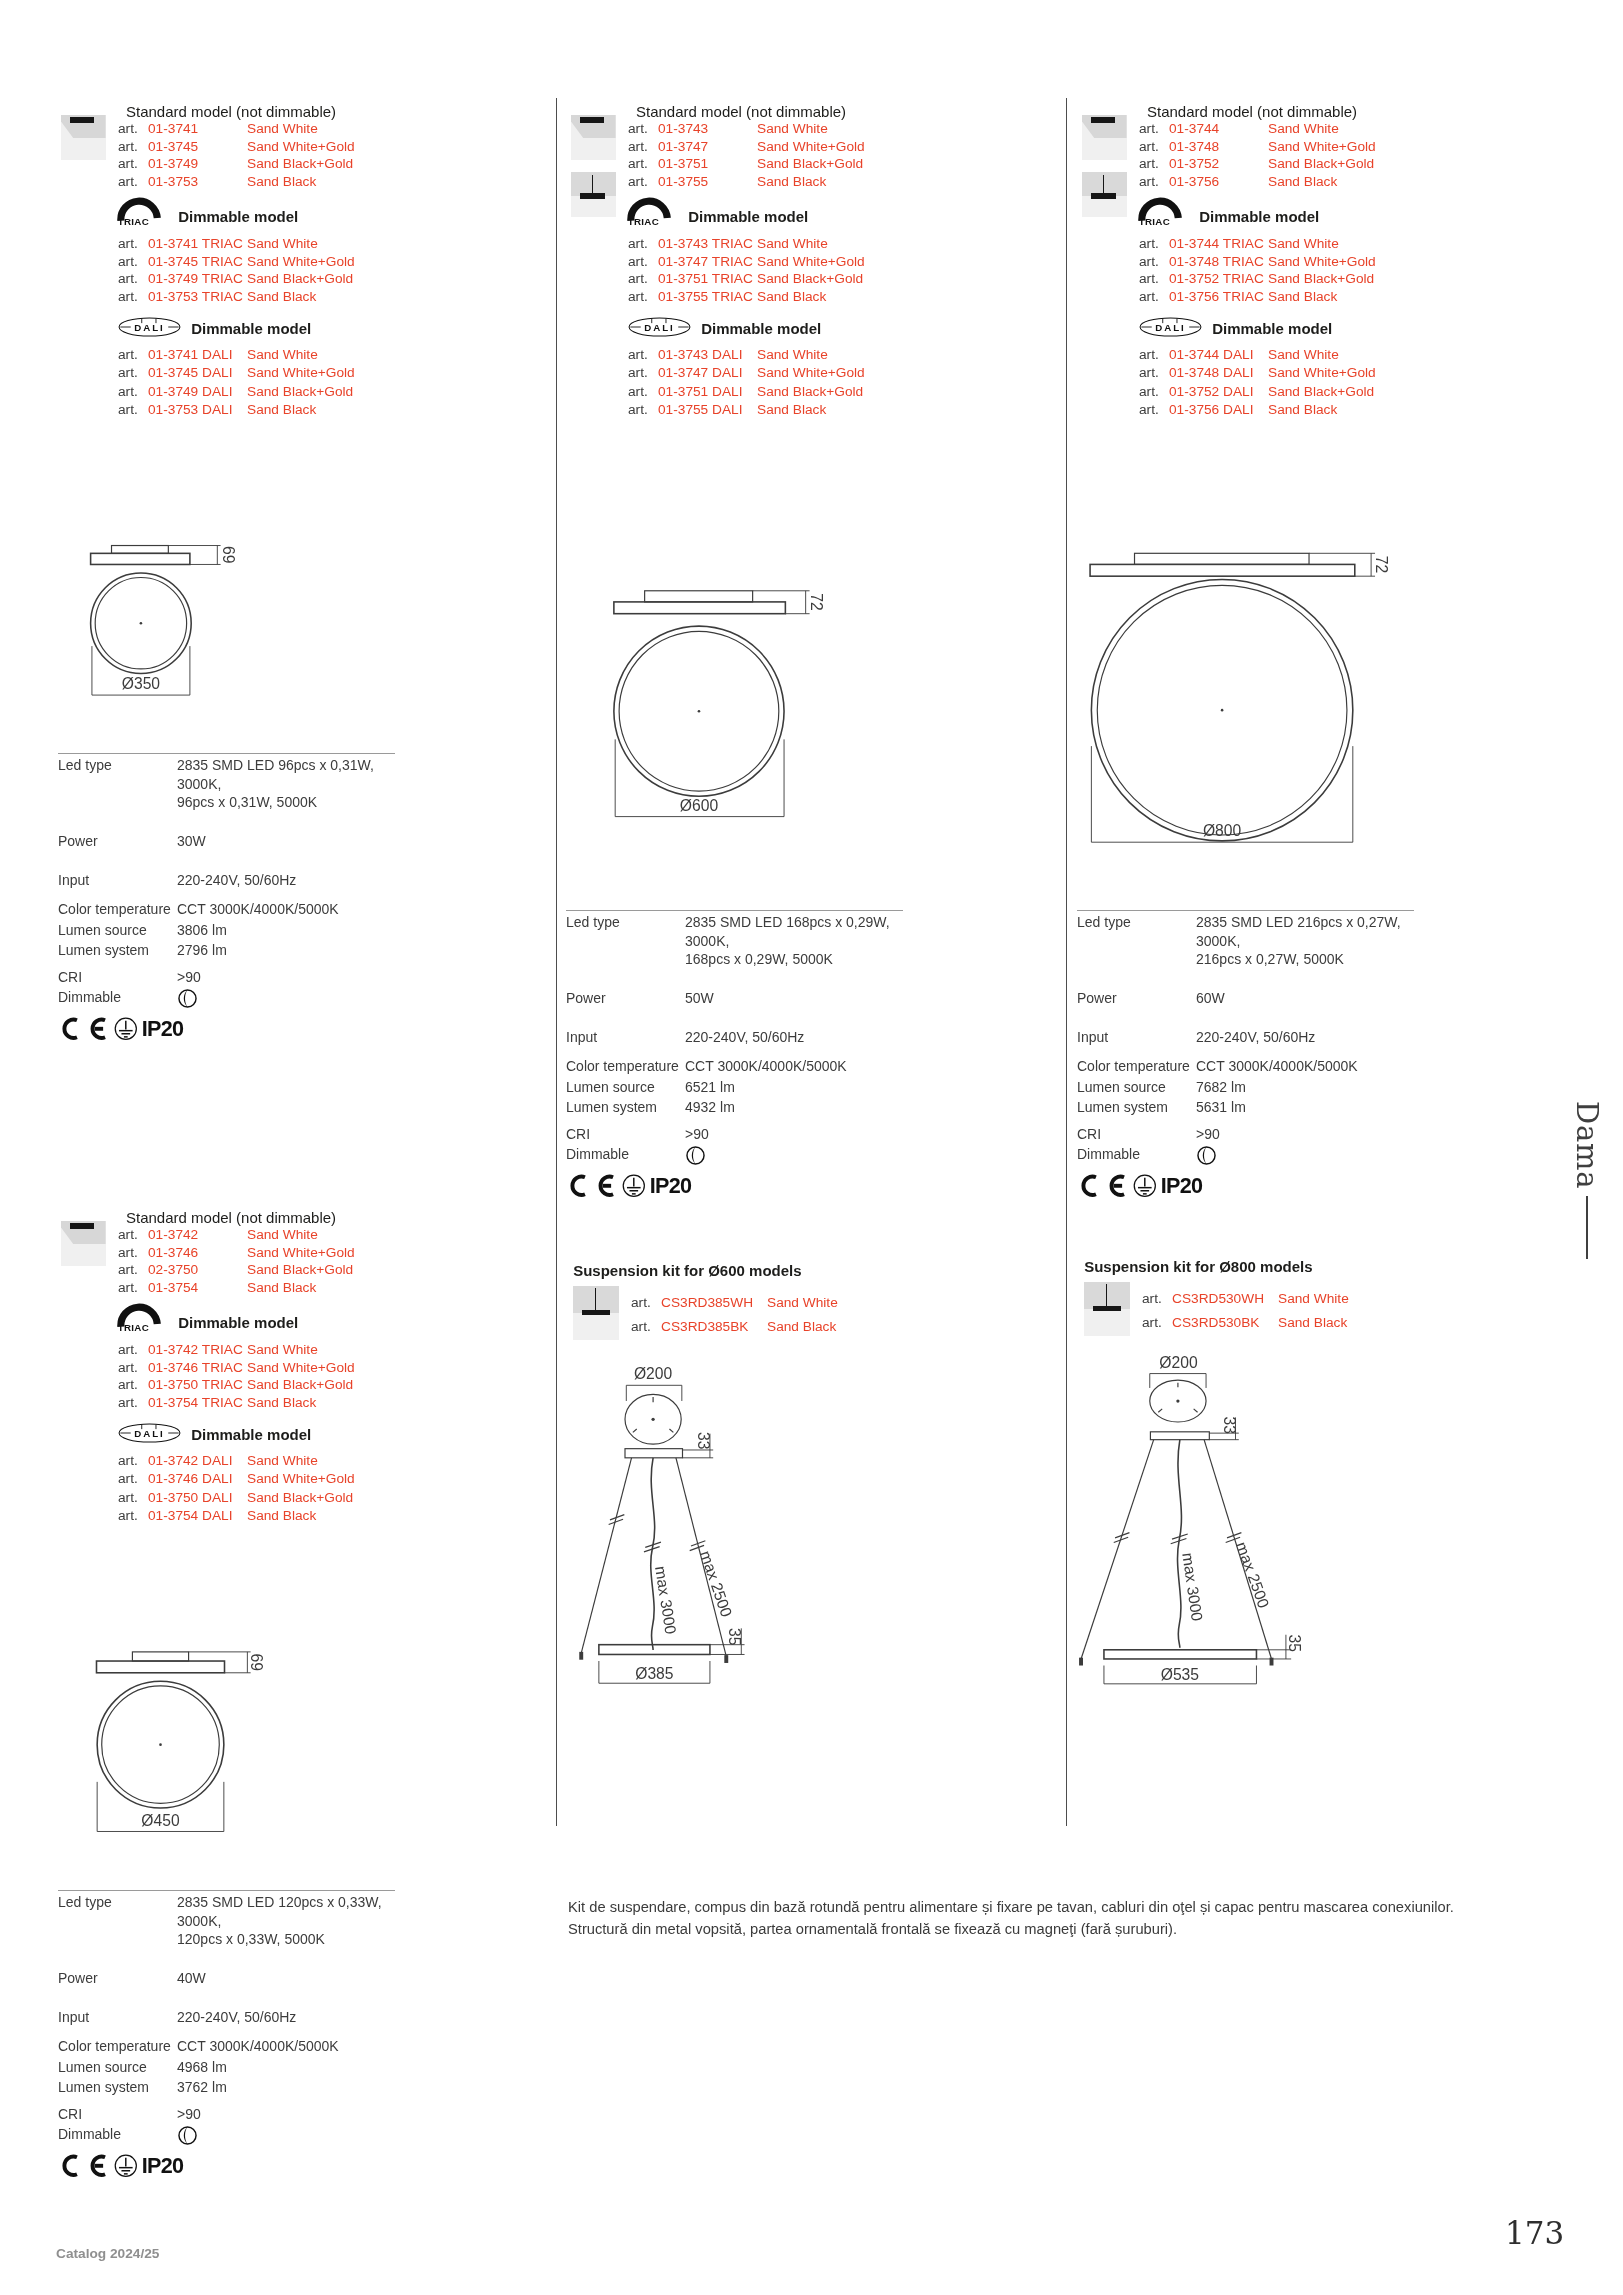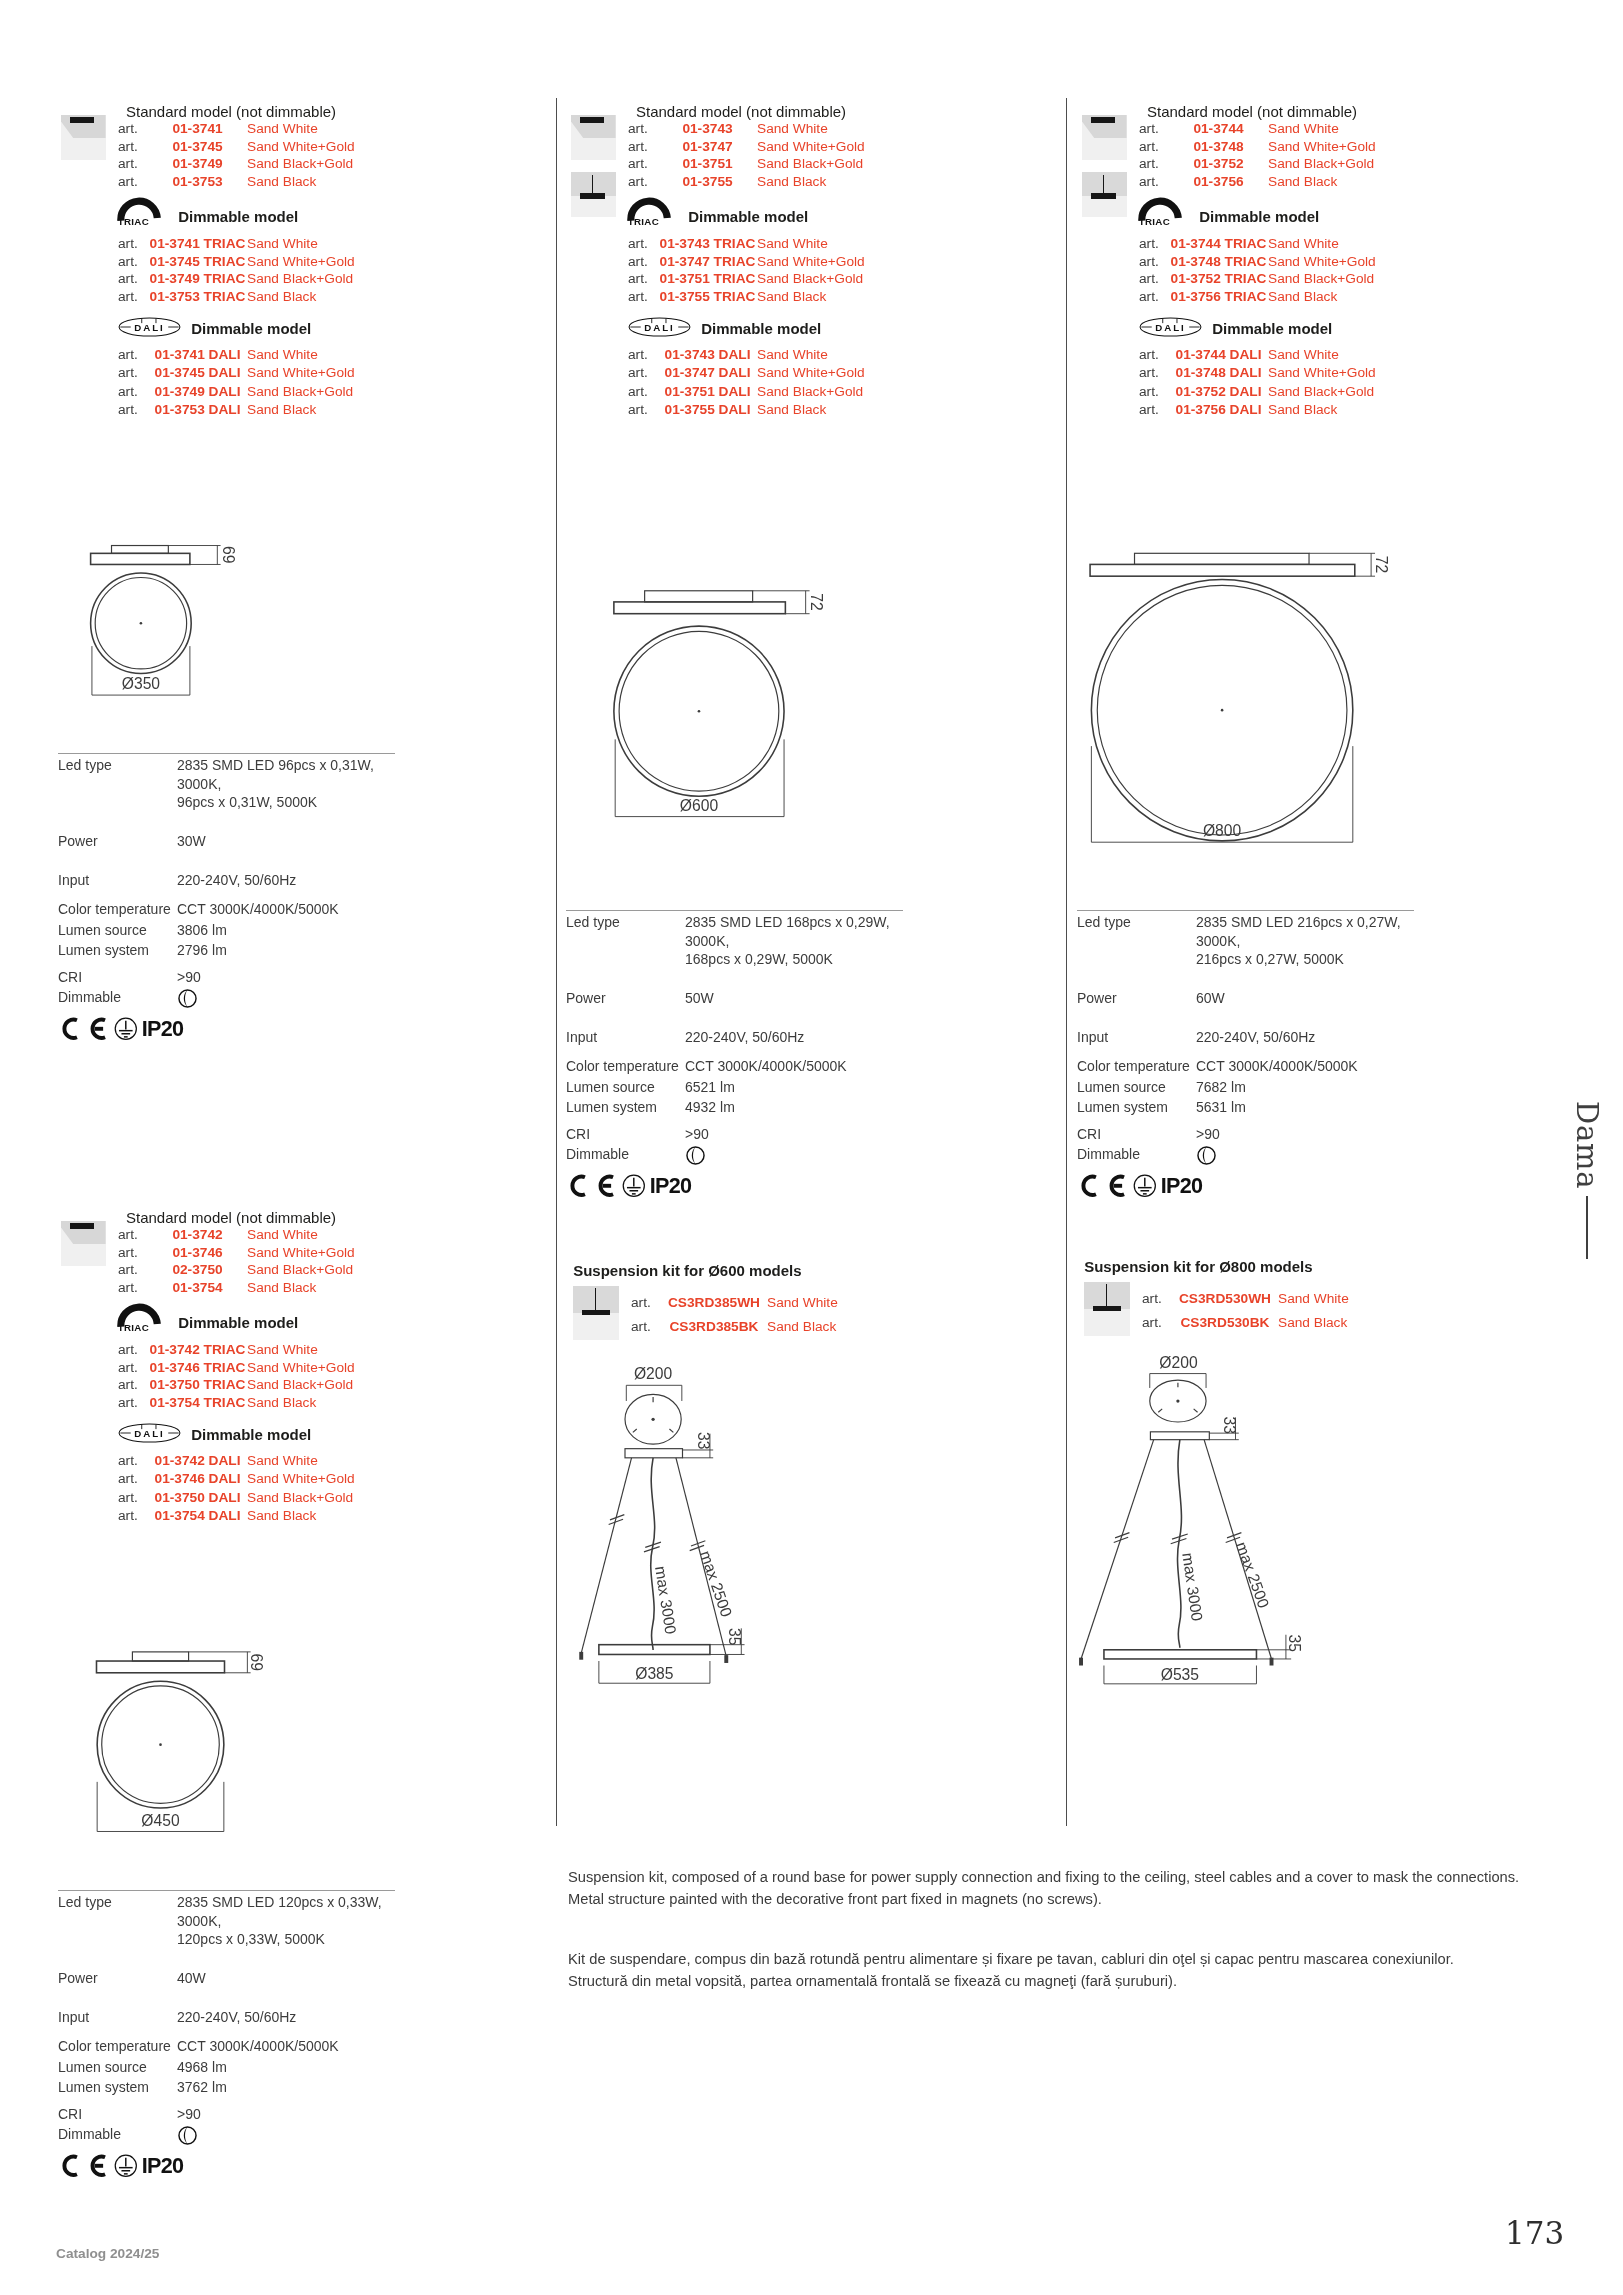--- a/index.html
+++ b/index.html
@@ -26,21 +26,21 @@
   .pthumb .top{position:absolute;left:0;top:0;width:100%;height:23.6px;background:#d9d9d9;}
   .pthumb .wire{position:absolute;left:21.6px;top:2.6px;width:1.3px;height:19.6px;background:#161616;}
   .pthumb .bar{position:absolute;left:9.2px;top:21px;width:25px;height:5.9px;background:#161616;}
   .kthumb{position:absolute;width:46px;height:54px;background:#f0f0f0;overflow:hidden;}
   .kthumb .top{position:absolute;left:0;top:0;width:100%;height:27.5px;background:#d9d9d9;}
   .kthumb .wire{position:absolute;left:22px;top:2px;width:1.3px;height:23.6px;background:#161616;}
   .kthumb .bar{position:absolute;left:9.2px;top:24px;width:27.5px;height:5.9px;background:#161616;}
   .artlist{position:absolute;}
   .art-row{display:grid;grid-template-columns:30px 99px auto;font-size:13.7px;line-height:17.7px;white-space:nowrap;}
   .art-lbl{color:var(--gray);}
-  .art-code{color:var(--red);font-weight:700;text-align:center;}
+  .art-code{color:var(--red);font-weight:400;}
   .art-color{color:var(--red);}
   .dim-head{position:absolute;display:flex;align-items:flex-end;gap:9.2px;}
   .dim-title{font-size:15px;font-weight:700;line-height:15.7px;margin:0 0 1.3px 0;white-space:nowrap;}
   
   .kitblock{position:absolute;width:497px;height:118px;}
   .kit-title{position:absolute;left:5.2px;top:0;margin:0;font-size:15px;font-weight:700;white-space:nowrap;}
   .kitlist{position:absolute;left:63px;top:29px;}
   .kit-row{display:grid;grid-template-columns:30px 106px auto;font-size:13.7px;line-height:24px;white-space:nowrap;}
   
   .spec{position:absolute;width:337px;font-size:14px;color:var(--gray);}
@@ -853,22 +853,20 @@
     <line class="d" x1="280" y1="472" x2="333" y2="472"></line>
     <line class="d" x1="325" y1="435" x2="325" y2="472"></line>
   <text transform="rotate(90 337 448)" x="337" y="455" text-anchor="middle">35</text>
   <line class="d" x1="47" y1="482" x2="47" y2="510"></line>
     <line class="d" x1="280" y1="482" x2="280" y2="510"></line>
     <line class="d" x1="47" y1="510" x2="280" y2="510"></line>
   <text x="163" y="504" text-anchor="middle">Ø535</text>
 </svg>
 
 <div class="desc" style="left:568px;top:1858px;">
-  <p class="p1">Suspension kit, composed of a round base for power supply connection and fixing to the ceiling, steel cables and a cover to mask the connections.
-Metal structure painted with the decorative front part fixed in magnets (no screws).</p>
   <p class="p2">Kit de suspendare, compus din bază rotundă pentru alimentare și fixare pe tavan, cabluri din oţel și capac pentru mascarea conexiunilor.
 Structură din metal vopsită, partea ornamentală frontală se fixează cu magneţi (fară șuruburi).</p>
 </div>
 
 <div class="side-label">
   <span>Dama</span>
   <div class="rule"></div>
 </div>
 <div class="footer-left">Catalog 2024/25</div>
 <div class="page-num">173</div>

